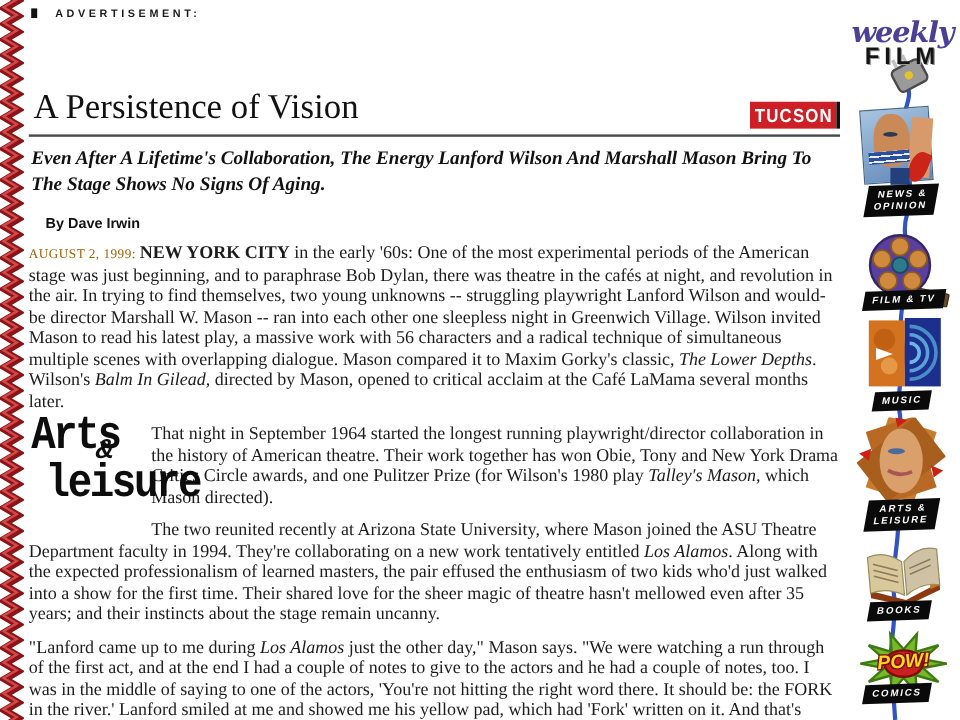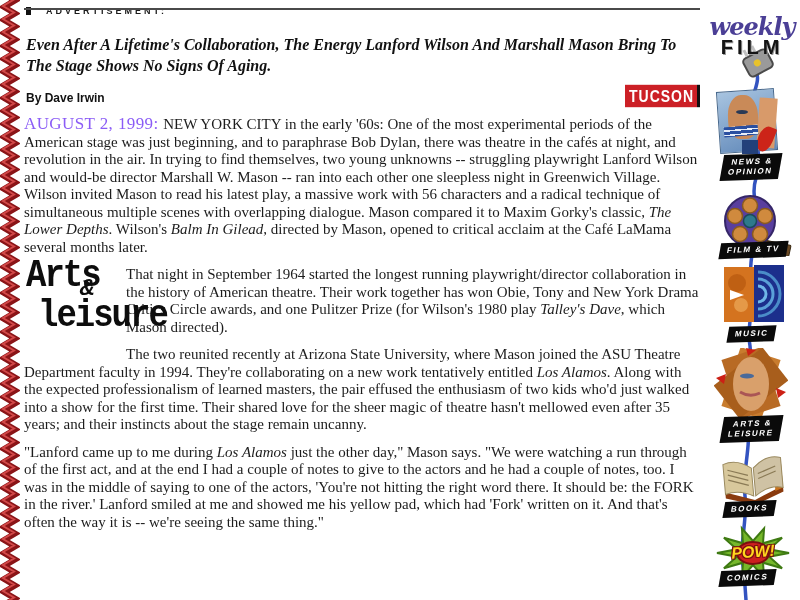--- a/index.html
+++ b/index.html
@@ -13,30 +13,30 @@
   
   .content{position:absolute;left:24px;top:0;width:678px;}
   .page-title{margin:74px 0 0 4px;font-size:29px;font-weight:normal;color:#111;line-height:30px;}
   .tw-logo{position:absolute;left:625px;top:86px;display:flex;cursor:pointer;
     font-family:"Liberation Sans",sans-serif;font-weight:bold;font-size:14px;line-height:14px;}
   .tw-logo .t1{background:#cc2026;color:#fff;padding:3px 3px 3px 4px;letter-spacing:1px;
     transform:scaleY(1.12);}
   .tw-logo .t2{background:#111;color:#fff;padding:3px 4px 3px 3px;letter-spacing:1px;
     transform:scaleY(1.12);}
   .header-rule{margin:8px 0 0 0;border:none;border-top:2px solid #4a4a4a;width:690px;}
-  .subtitle{margin:24px 0 0 2px;font-size:16px;line-height:21px;font-weight:bold;
+  .subtitle{margin:8px 0 0 2px;font-size:16px;line-height:21px;font-weight:bold;
     font-style:italic;color:#111;width:672px;}
-  .byline{margin:15px 0 0 2px;font-family:"Liberation Sans",sans-serif;font-size:12px;
+  .byline{margin:15px 0 0 14px;font-family:"Liberation Sans",sans-serif;font-size:12px;
     font-weight:bold;color:#111;}
   
   .body-text{margin-top:6px;width:676px;}
   .body-text p{margin:10px 0;font-size:15px;line-height:17.5px;color:#1c1c1c;}
   .seg-i{font-style:italic;}
-  .seg-b{font-weight:normal;}
-  .seg-dateline{color:#8b5cf6;font-size:17px;letter-spacing:0.4px;text-align:right;}
+  .seg-b{font-weight:bold;}
+  .seg-dateline{color:#a16207;font-size:11px;letter-spacing:0.4px;text-align:right;}
   
   .arts-graphic{float:left;width:92px;height:90px;margin:2px 10px 2px 0;position:relative;
     color:#0d0d0d;font-family:Liberation Mono, monospace;}
   .arts-graphic .ag1{position:absolute;left:2px;top:0;font-size:34px;font-weight:bold;
     letter-spacing:-2px;transform:scaleY(1.15);}
   .arts-graphic .agamp{position:absolute;left:56px;top:12px;font-size:24px;font-style:italic;
     font-weight:bold;}
   .arts-graphic .ag2{position:absolute;left:14px;top:40px;font-size:34px;font-weight:bold;
     letter-spacing:-2px;transform:scaleY(1.15);}
   
@@ -91,32 +91,33 @@
 
 <div class="ad-marker"></div>
 <div class="ad-label">ADVERTISEMENT:</div>
 
 <div class="tw-logo">
   <span class="t1">TUCSON</span>
   <span class="t2">WEEKLY</span>
 </div>
 
 <div class="content">
+  <h1 class="page-title">A Persistence of Vision</h1>
   <hr class="header-rule">
   <div class="subtitle">Even After A Lifetime's Collaboration, The Energy Lanford Wilson And Marshall Mason Bring To The Stage Shows No Signs Of Aging.</div>
   <div class="byline">By Dave Irwin</div>
 
   <div class="body-text">
     <p><span class="seg-dateline">AUGUST 2, 1999:  </span><span class="seg-b">NEW YORK CITY</span><span> in the early '60s: One of the most experimental periods of the American stage was just beginning, and to paraphrase Bob Dylan, there was theatre in the cafés at night, and revolution in the air. In trying to find themselves, two young unknowns -- struggling playwright Lanford Wilson and would-be director Marshall W. Mason -- ran into each other one sleepless night in Greenwich Village. Wilson invited Mason to read his latest play, a massive work with 56 characters and a radical technique of simultaneous multiple scenes with overlapping dialogue. Mason compared it to Maxim Gorky's classic, </span><span class="seg-i">The Lower Depths</span><span>. Wilson's </span><span class="seg-i">Balm In Gilead</span><span>, directed by Mason, opened to critical acclaim at the Café LaMama several months later.</span></p>
 
     <p><span class="arts-graphic">
           <span class="ag1">Arts</span>
           <span class="agamp">&amp;</span>
           <span class="ag2">leisure</span>
-        </span><span>That night in September 1964 started the longest running playwright/director collaboration in the history of American theatre. Their work together has won Obie, Tony and New York Drama Critics Circle awards, and one Pulitzer Prize (for Wilson's 1980 play </span><span class="seg-i">Talley's Dave</span><span>, which Mason directed).</span></p>
+        </span><span>That night in September 1964 started the longest running playwright/director collaboration in the history of American theatre. Their work together has won Obie, Tony and New York Drama Critics Circle awards, and one Pulitzer Prize (for Wilson's 1980 play </span><span class="seg-i">Talley's Mason</span><span>, which Mason directed).</span></p>
 
     <p><span>The two reunited recently at Arizona State University, where Mason joined the ASU Theatre Department faculty in 1994. They're collaborating on a new work tentatively entitled </span><span class="seg-i">Los Alamos</span><span>. Along with the expected professionalism of learned masters, the pair effused the enthusiasm of two kids who'd just walked into a show for the first time. Their shared love for the sheer magic of theatre hasn't mellowed even after 35 years; and their instincts about the stage remain uncanny.</span></p>
     <p><span>"Lanford came up to me during </span><span class="seg-i">Los Alamos</span><span> just the other day," Mason says. "We were watching a run through of the first act, and at the end I had a couple of notes to give to the actors and he had a couple of notes, too. I was in the middle of saying to one of the actors, 'You're not hitting the right word there. It should be: the FORK in the river.' Lanford smiled at me and showed me his yellow pad, which had 'Fork' written on it. And that's often the way it is -- we're seeing the same thing."</span></p>
 
   </div>
 </div>
 
 <div class="sidebar">
 
   <svg class="wire-svg" width="100" height="600">

